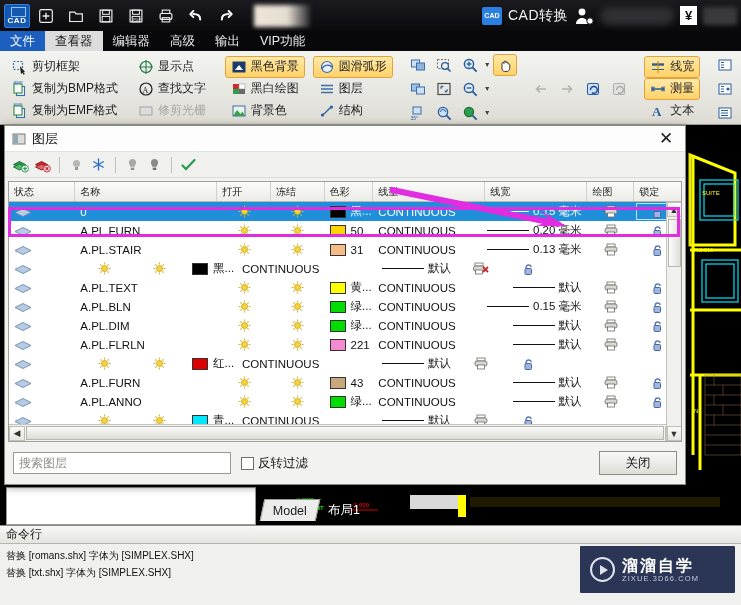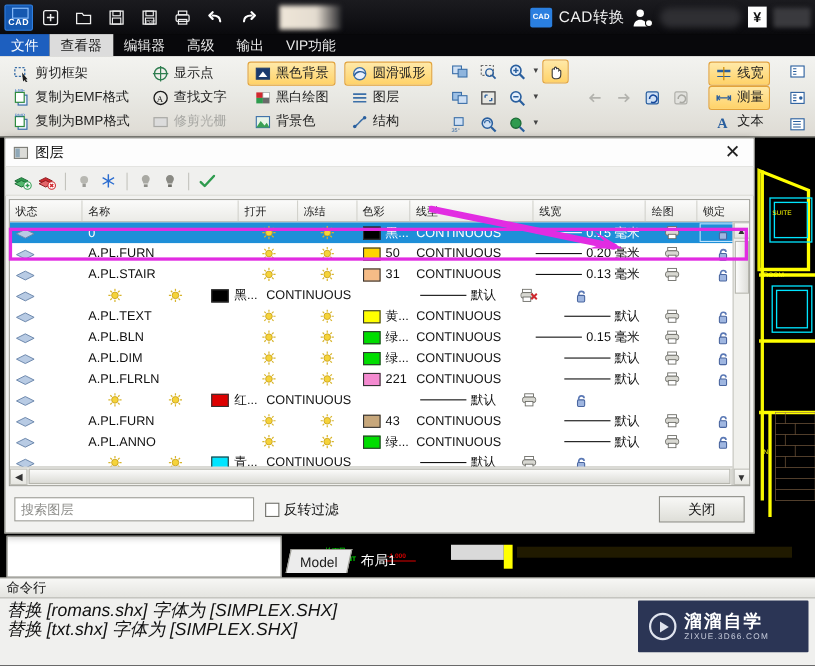--- a/index.html
+++ b/index.html
@@ -118,21 +118,21 @@
   
   .cmdpanel {
     position: absolute; left: 0; top: 525px; width: 741px; height: 80px;
     background: #f0f0ee; border-top: 1px solid #8d8d86;
   }
   .cmdhdr {
     height: 18px; background: linear-gradient(180deg,#f7f7f5,#e4e4e0);
     border-bottom: 1px solid #b5b5ae; font-size: 12px; color: #1b1b1b;
     display: flex; align-items: center; padding-left: 6px;
   }
-  .cmdbody { padding: 3px 6px; font-size: 16px; color: #111; line-height: 17px; font-style: italic; }
+  .cmdbody { padding: 3px 6px; font-size: 10px; color: #111; line-height: 17px; }
   .watermark {
     position: absolute; right: 6px; bottom: 12px; width: 155px; height: 47px;
     background: #2b3555; display: flex; align-items: center; gap: 7px;
     padding-left: 10px; border-radius: 1px;
   }
   .wm-play {
     width: 25px; height: 25px; border: 2px solid #dfe3ee; border-radius: 50%;
     display: flex; align-items: center; justify-content: center;
   }
   .wm-play::after {
@@ -365,31 +365,31 @@
         <svg class="ico16" viewBox="0 0 16 16">
           <rect x="1.5" y="2.5" width="9" height="8" fill="none" stroke="#3b6fa8" stroke-width="1.2" stroke-dasharray="2 1.4"></rect>
           <path d="M8 7l5 6-1.8.2L13 15l-1.5.7-1-2L9 15z" fill="#1c1c1c"></path>
         </svg>
         <span>剪切框架</span>
       </div>
       <div class="ritem">
         <svg class="ico16" viewBox="0 0 16 16">
           <rect x="4.5" y="5.5" width="8" height="9" fill="#eef3fb" stroke="#3b6fa8" stroke-width="1.1"></rect>
           <rect x="2" y="3" width="8" height="9" fill="#fff" stroke="#2e8b3f" stroke-width="1.1"></rect>
-          <text x="1.5" y="3" fill="#2a6cc0" font-size="4.3" font-family="'Liberation Sans',sans-serif">EMF</text>
-        </svg>
-        <span>复制为EMF格式</span>
+          <text x="1.5" y="3" fill="#2a6cc0" font-size="4.3" font-family="'Liberation Sans',sans-serif">BMP</text>
+        </svg>
+        <span>复制为BMP格式</span>
       </div>
       <div class="ritem">
         <svg class="ico16" viewBox="0 0 16 16">
           <rect x="4.5" y="5.5" width="8" height="9" fill="#eef3fb" stroke="#3b6fa8" stroke-width="1.1"></rect>
           <rect x="2" y="3" width="8" height="9" fill="#fff" stroke="#2e8b3f" stroke-width="1.1"></rect>
-          <text x="1.5" y="3" fill="#2a6cc0" font-size="4.3" font-family="'Liberation Sans',sans-serif">BMP</text>
-        </svg>
-        <span>复制为BMP格式</span>
+          <text x="1.5" y="3" fill="#2a6cc0" font-size="4.3" font-family="'Liberation Sans',sans-serif">EMF</text>
+        </svg>
+        <span>复制为EMF格式</span>
       </div>
     </div>
 
     <div class="rgroup">
       <div class="ritem">
         <svg class="ico16" viewBox="0 0 16 16">
           <circle cx="8" cy="8" r="5.6" fill="none" stroke="#2e7d4f" stroke-width="1.3"></circle>
           <path d="M8 1v14M1 8h14" stroke="#2e7d4f" stroke-width="1.1"></path>
         </svg>
         <span>显示点</span>

